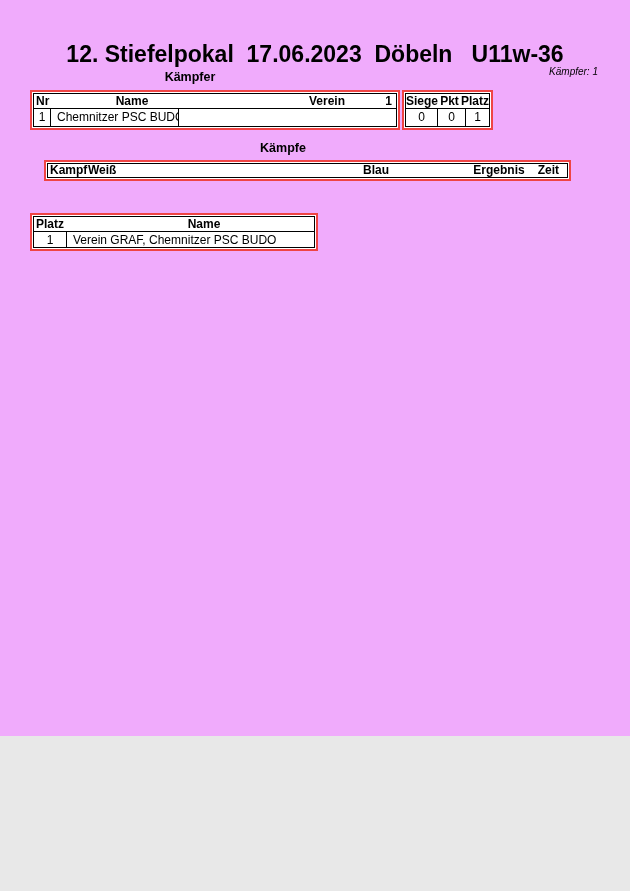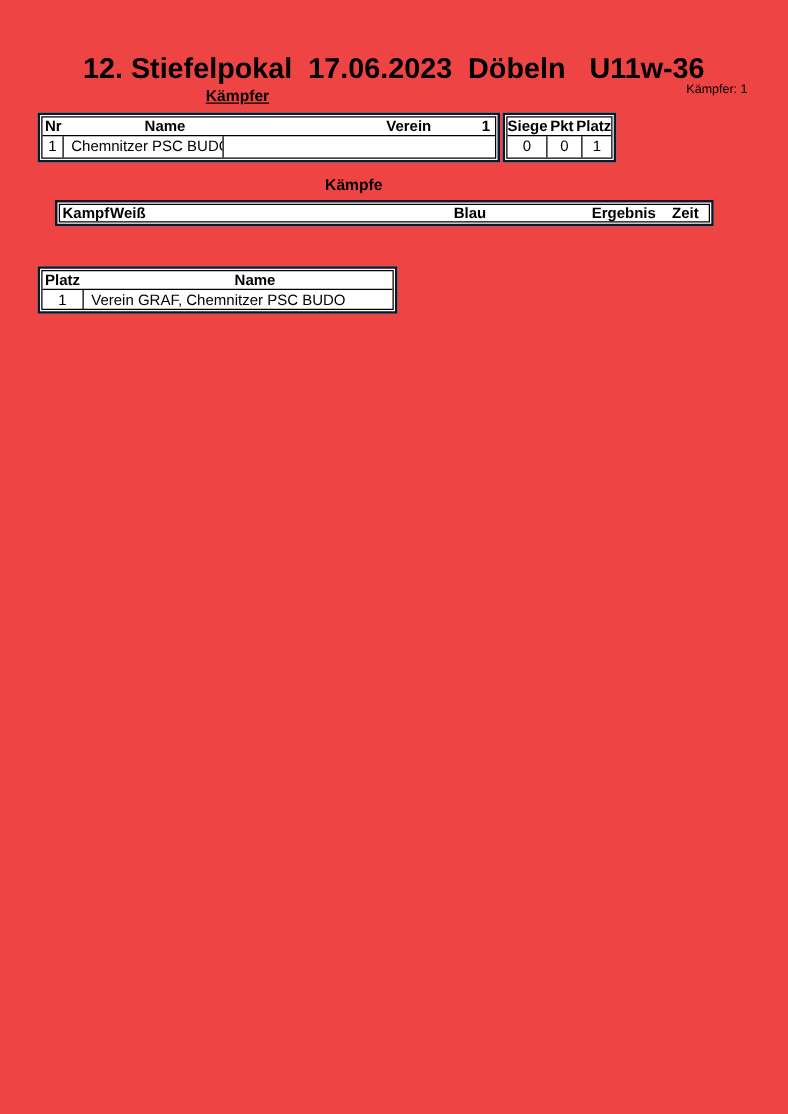--- a/index.html
+++ b/index.html
@@ -1,48 +1,49 @@
 <!DOCTYPE html>
 <html><head>
 <meta charset="utf-8">
 <style>
   html,body{margin:0;padding:0;}
   body{background:#e8e8e8;}
   .page{
     position:relative;
-    width:630px;height:891px;
-    background:#ef4444;
+    width:630px;height:736px;
+    background:#f0abfc;
     color:#000;
     font-family:"Liberation Sans", sans-serif;
     overflow:hidden;
   }
   .title{
     position:absolute;top:41px;left:0;right:0;
     text-align:center;
     font-size:23px;font-weight:700;
     white-space:pre;
     letter-spacing:0px;
   }
   .sec-heading{
     position:absolute;
     font-size:12.5px;font-weight:700;
     text-align:center;
     white-space:pre;
   }
-  .heading-kaempfer{top:70px;left:0;width:380px;text-decoration:underline;}
+  .heading-kaempfer{top:70px;left:0;width:380px;}
   .heading-kaempfe{top:141px;left:0;width:566px;}
   .heading-ergebnisse{top:193px;left:0;width:362px;}
   .fighter-count{
     position:absolute;top:66px;right:32px;
     font-size:10px;
+    font-style:italic;
   }
   
   .tbl{
     position:absolute;
-    border:2px solid #0f172a;
+    border:2px solid #ef4444;
     padding:1px;
     box-sizing:border-box;
     background:#fff;
   }
   .tbl-inner{
     border:1px solid #000;
     height:100%;
     box-sizing:border-box;
     position:relative;
   }

